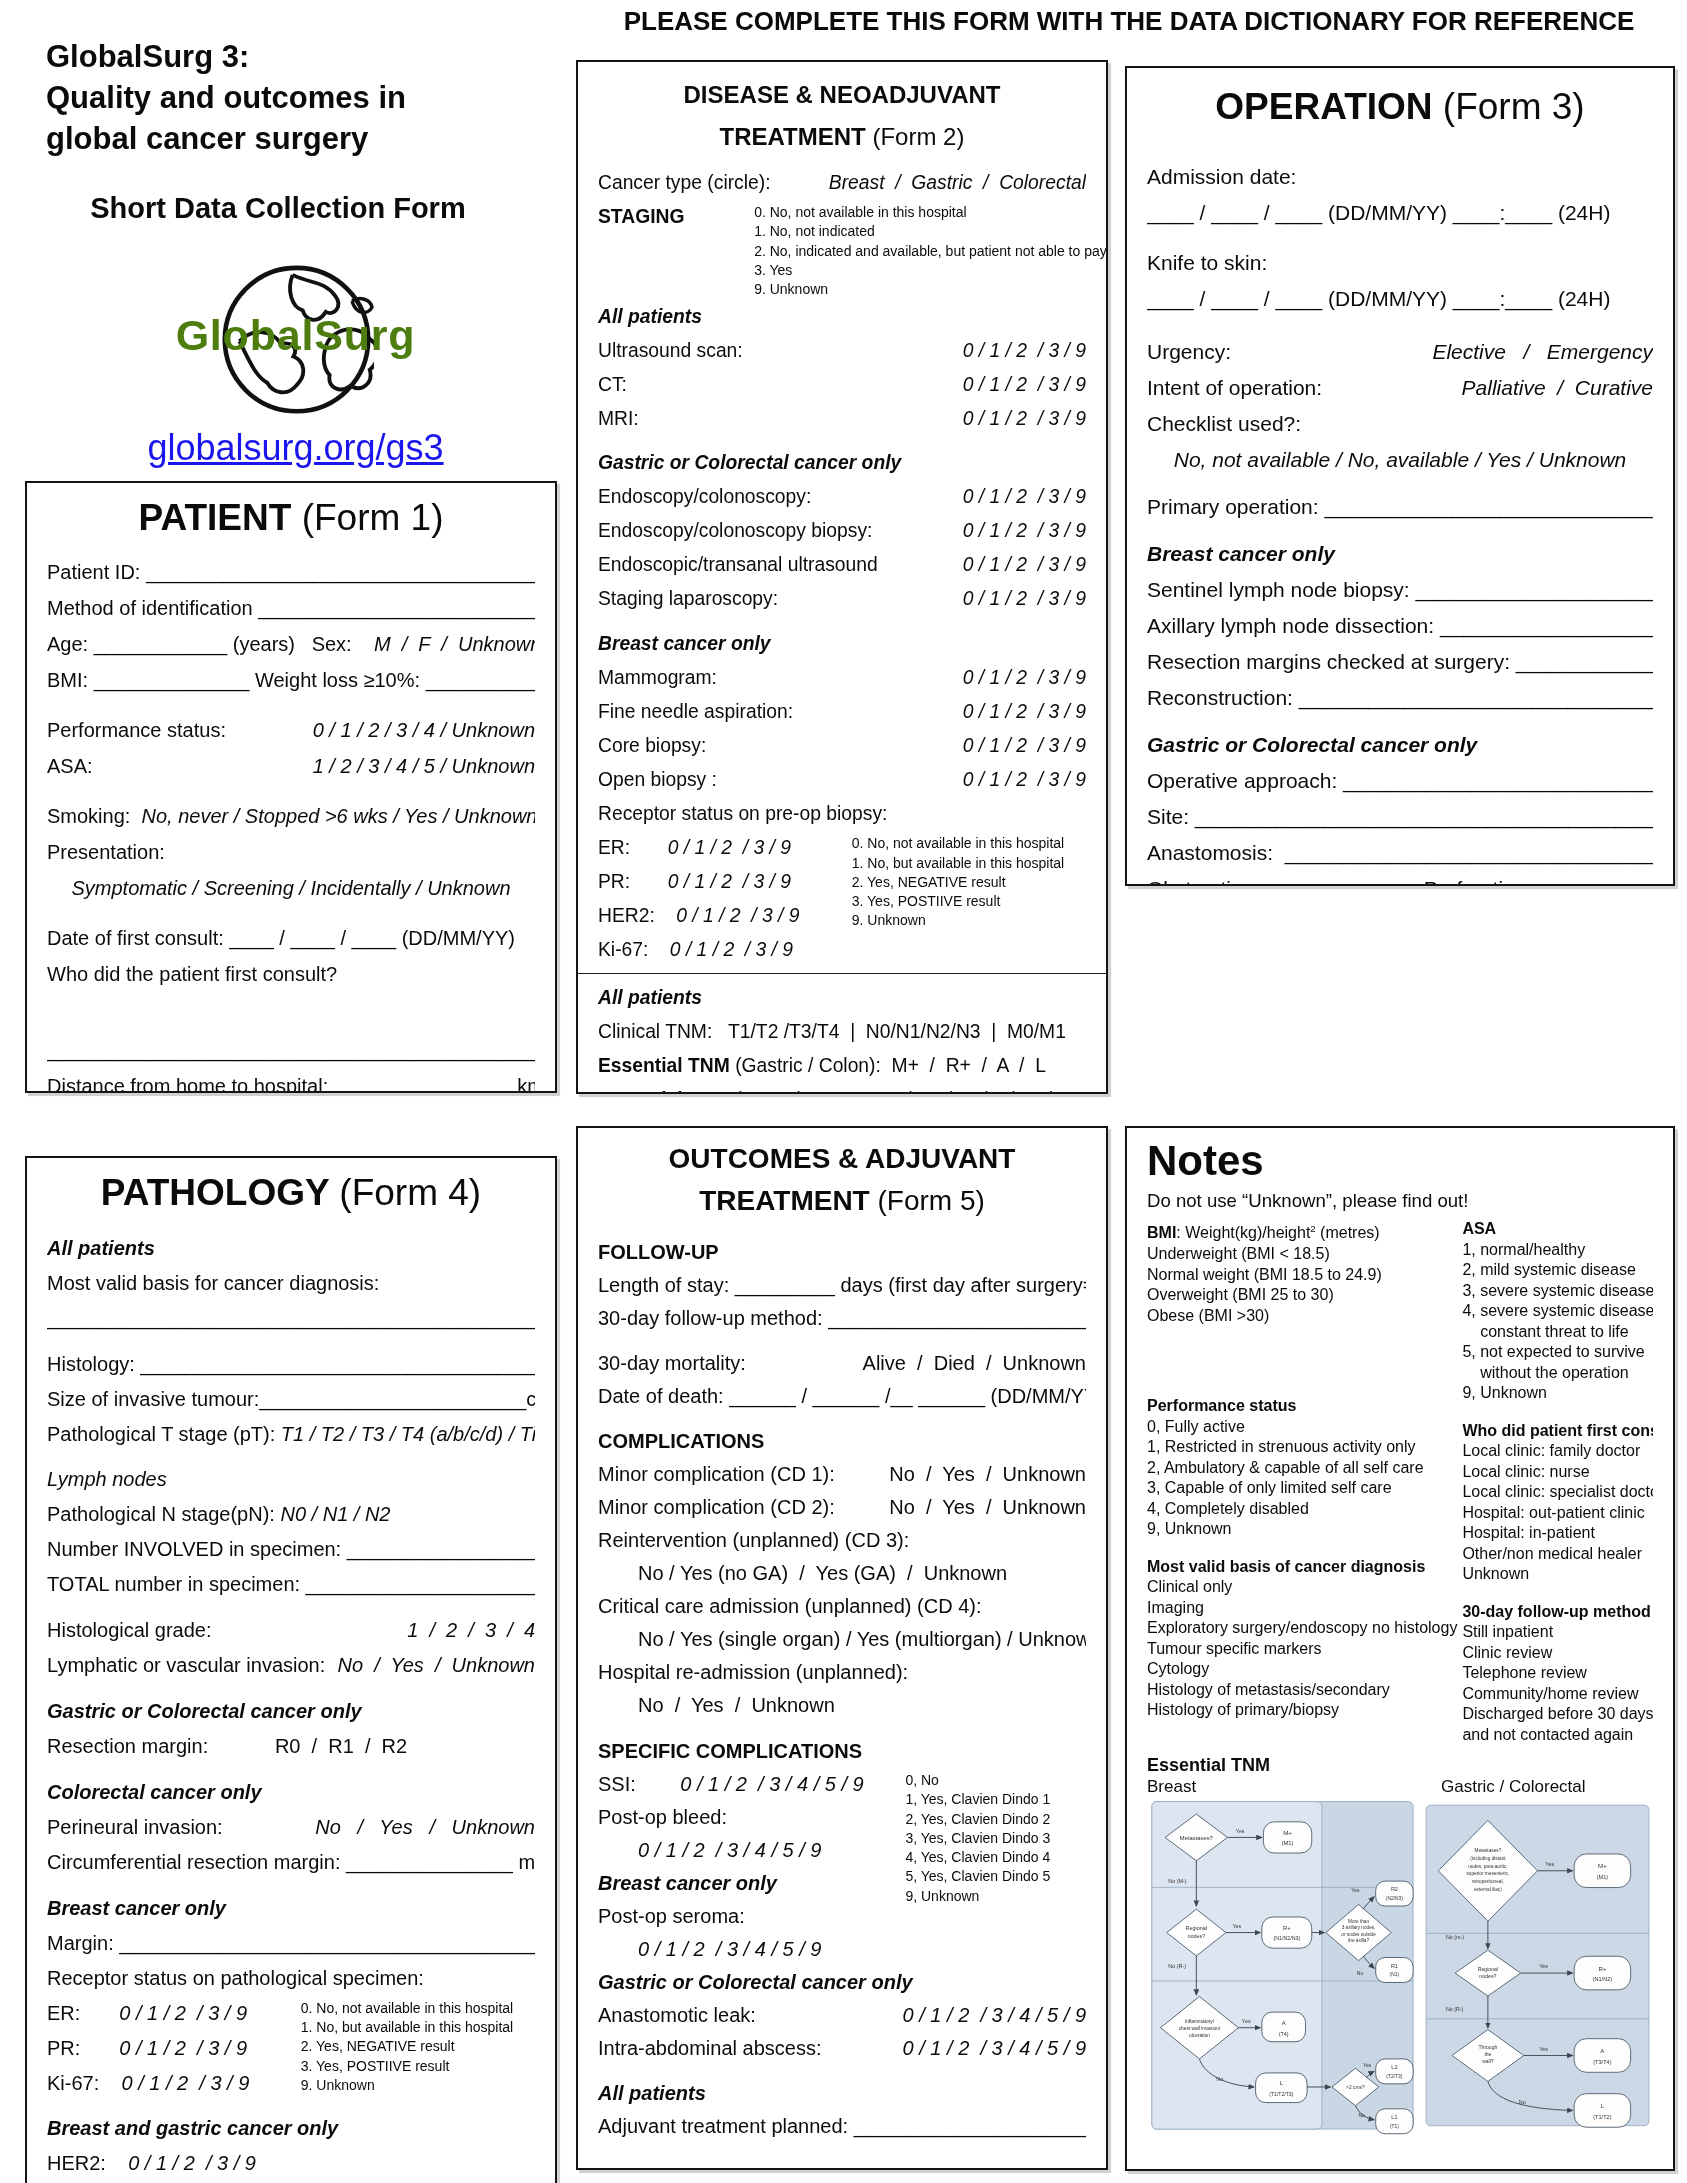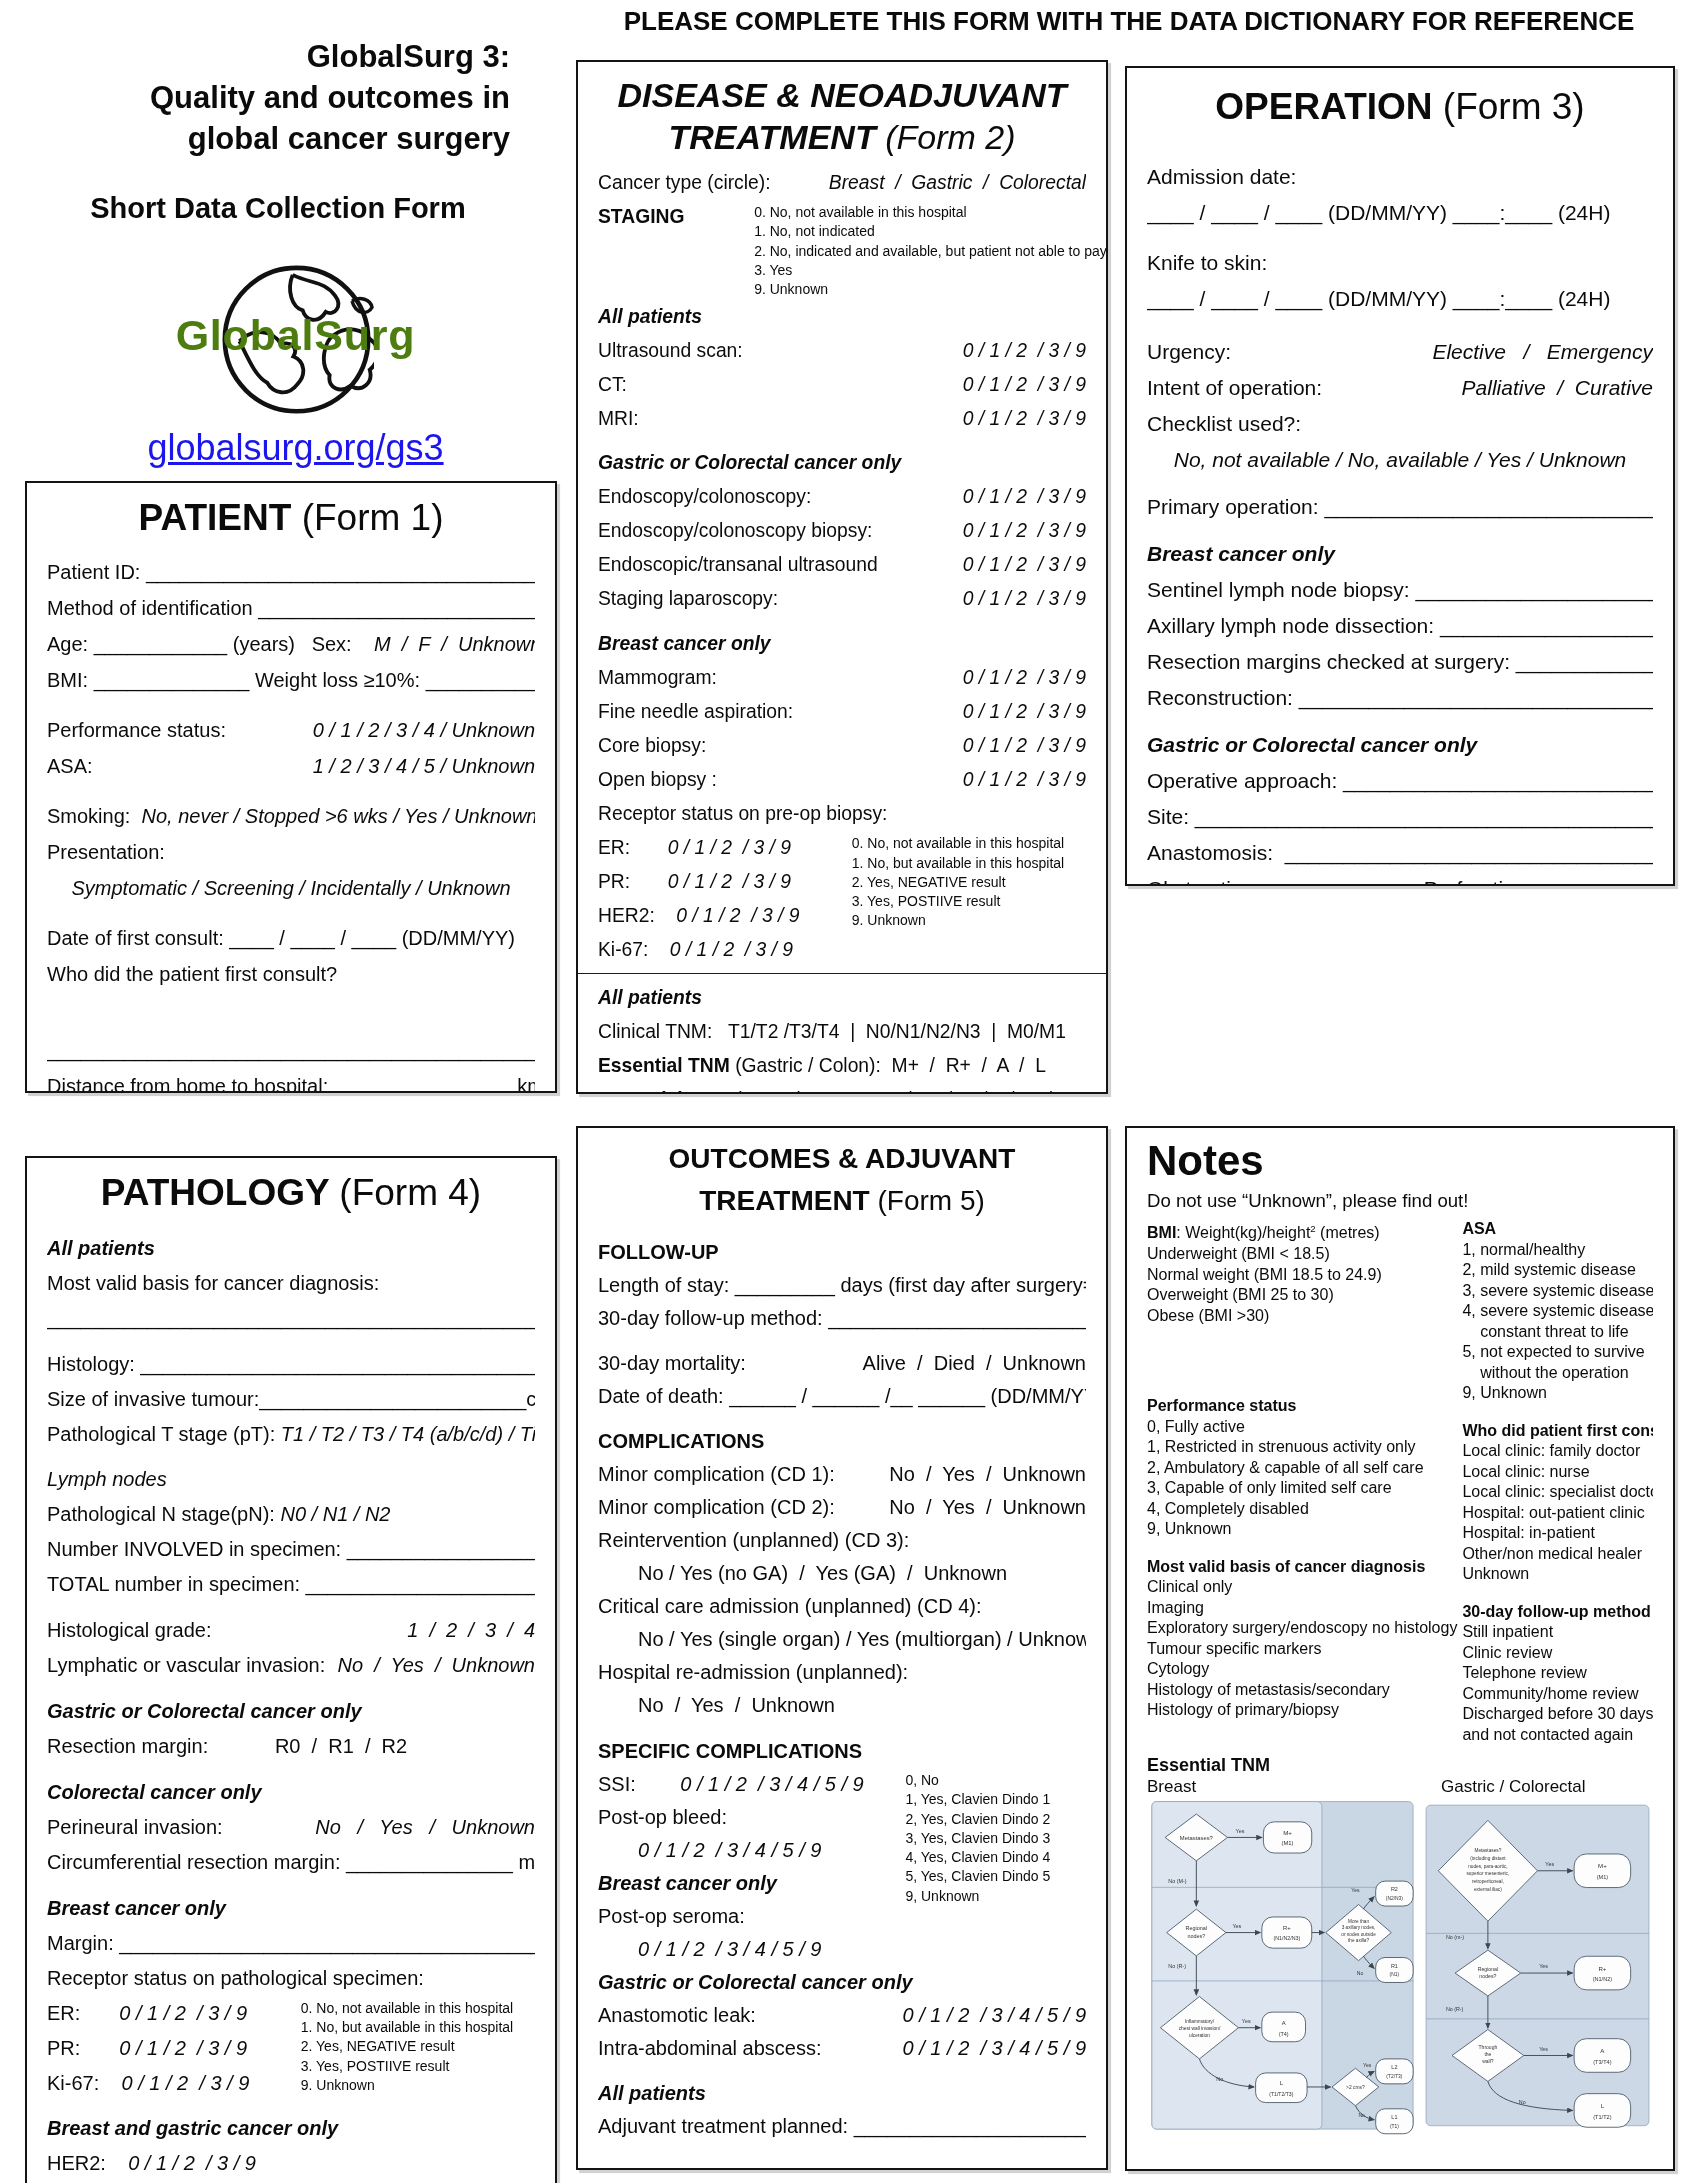--- a/index.html
+++ b/index.html
@@ -29,37 +29,37 @@
   .gap{width:100%;}
   .hrline{border-top:1.5px solid #1d1d1d;margin:6.2px -20px;}
   .cols{display:flex;align-items:flex-start;}
   .cols-left{flex:0 0 auto;}
   .cols-right{flex:1 1 auto;font-size:14px;line-height:19.3px;padding-top:3.1px;}
   .leg-ln{white-space:pre;}
 
   
   #banner{position:absolute;left:576px;top:6.2px;width:1106px;text-align:center;
     font-size:26px;font-weight:bold;}
-  #title-block{position:absolute;left:46px;top:36px;width:464px;text-align:right;
+  #title-block{position:absolute;left:46px;top:36px;width:464px;text-align:left;
     font-size:31px;font-weight:bold;line-height:41px;}
   #subtitle{position:absolute;left:46px;top:192px;width:464px;text-align:center;
     font-size:29px;font-weight:bold;}
   #logo-text{position:absolute;left:141px;top:311px;width:309px;text-align:center;
     font-size:43px;font-weight:bold;letter-spacing:0.8px;}
   #site-link{position:absolute;left:141px;top:427px;width:309px;text-align:center;
     font-size:36px;text-decoration:underline;cursor:pointer;}
 
   
   #form1{left:25px;top:481px;width:532px;height:612px;font-size:20px;}
   #form1 .lines{line-height:36px;}
   #form1 .form-title{font-size:37px;margin:6.2px 0 15.5px 0;}
 
   #form2{left:576px;top:60px;width:532px;height:1034px;font-size:19.3px;}
   #form2 .lines{line-height:34px;}
-  #form2 .form-title{font-size:34px;line-height:42px;margin:4.6px 0 7.7px 0;font-style:italic;}
+  #form2 .form-title{font-size:24px;line-height:42px;margin:4.6px 0 7.7px 0;}
 
   #form3{left:1125px;top:66px;width:550px;height:820px;font-size:21px;}
   #form3 .lines{line-height:36px;}
   #form3 .form-title{font-size:37px;margin:10.8px 0 31px 0;}
 
   #form4{left:25px;top:1156px;width:532px;height:1045px;font-size:20px;}
   #form4 .lines{line-height:35px;}
   #form4 .form-title{font-size:37px;margin:6.2px 0 17px 0;}
 
   #form5{left:576px;top:1126px;width:532px;height:1044px;font-size:20px;}

